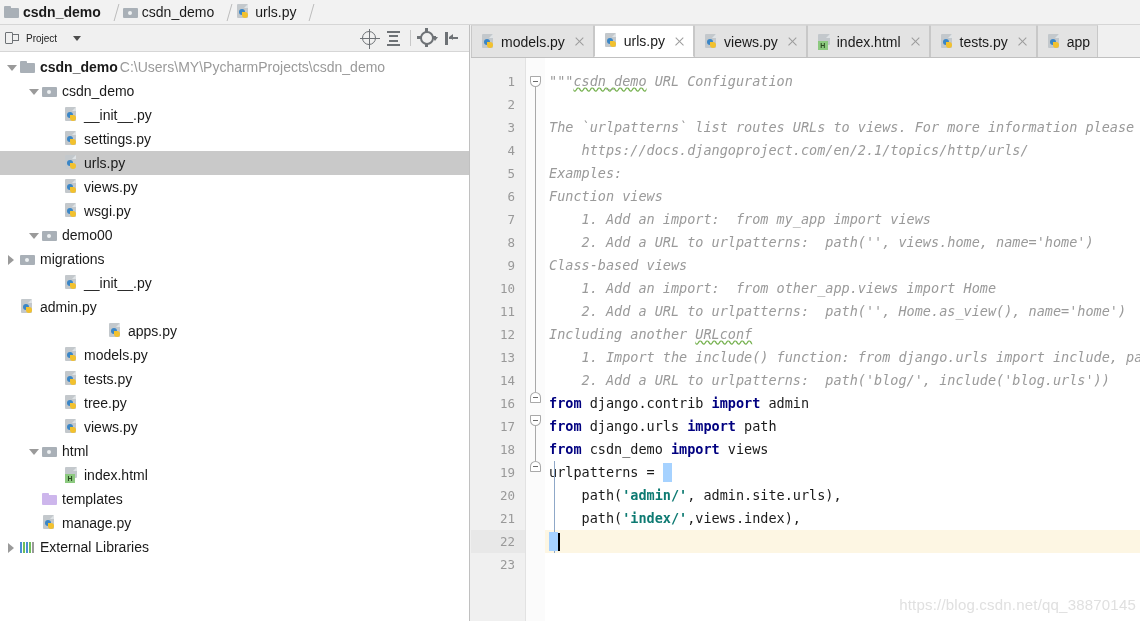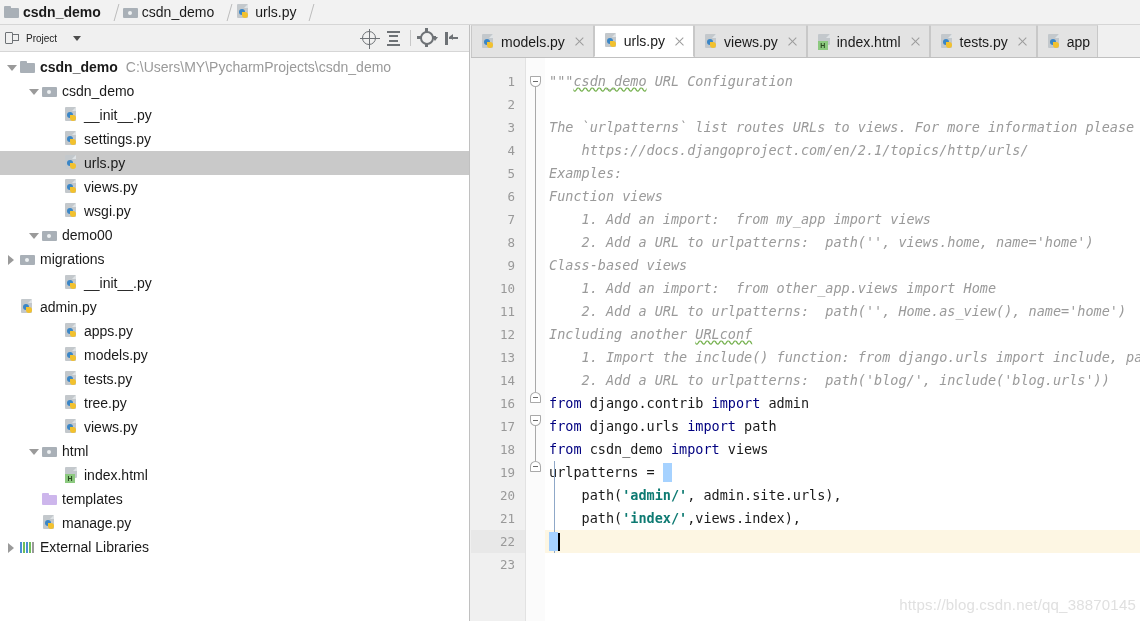--- a/index.html
+++ b/index.html
@@ -172,21 +172,21 @@
     border-left: 5px solid transparent; border-right: 5px solid transparent;
     border-top: 6px solid #9a9a9a;
   }
   .twisty.right::after {
     content: ""; position: absolute; left: 6px; top: 8px;
     border-top: 5px solid transparent; border-bottom: 5px solid transparent;
     border-left: 6px solid #9a9a9a;
   }
   .tree-label { margin-left: 5px; }
   .tree-label.bold { font-weight: bold; }
-  .tree-path { margin-left: 8px; color: #9a9a9a; font-size: 14px; }
+  .tree-path { margin-left: 2px; color: #9a9a9a; font-size: 14px; }
 
   
   .editor-area {
     position: absolute; left: 471px; top: 25px; width: 669px; height: 596px;
     background: #ffffff;
   }
   .tabbar {
     height: 33px; background: #f0f0f0; display: flex; align-items: flex-end;
     border-bottom: 1px solid #c0c0c0; overflow: hidden;
   }
@@ -236,21 +236,21 @@
   }
   .lnum-bg { position: absolute; left: 0; top: 0; width: 54px; height: 23px; }
   .lnum span { position: relative; }
   .code-bg { position: absolute; left: 74px; right: 0; top: 0; height: 23px; }
   .code {
     position: absolute; left: 78px; top: 0; height: 23px; line-height: 23px;
     font-family: "DejaVu Sans Mono", monospace; font-size: 13.5px;
     white-space: pre; color: #1a1a1a;
   }
   .doc { color: #9a9a9a; font-style: italic; }
-  .kw { color: #000080; font-weight: normal; }
+  .kw { color: #000080; font-weight: bold; }
   .str { color: #0d7a72; font-weight: bold; }
   .plain { color: #1a1a1a; }
   .squig {
     text-decoration: underline wavy #74b04d;
     text-decoration-skip-ink: none;
   }
   .indent-guide {
     position: absolute; left: 83px; top: 0; width: 1px; height: 23px;
     background: #8fa8c8;
   }
@@ -424,21 +424,21 @@
         </div>
         <div class="tree-row" style="">
           <span class="twisty"></span>
           <span class="ic ic-py">
             <span class="pg"></span>
             <span class="s1"></span>
             <span class="s2"></span>
           </span>
           <span class="tree-label">admin.py</span>
         </div>
-        <div class="tree-row" style="padding-left: 46px;">
+        <div class="tree-row" style="padding-left: 46px; margin-left: 44px;">
           <span class="twisty"></span>
           <span class="ic ic-py">
             <span class="pg"></span>
             <span class="s1"></span>
             <span class="s2"></span>
           </span>
           <span class="tree-label">apps.py</span>
         </div>
         <div class="tree-row" style="padding-left: 46px;">
           <span class="twisty"></span>

